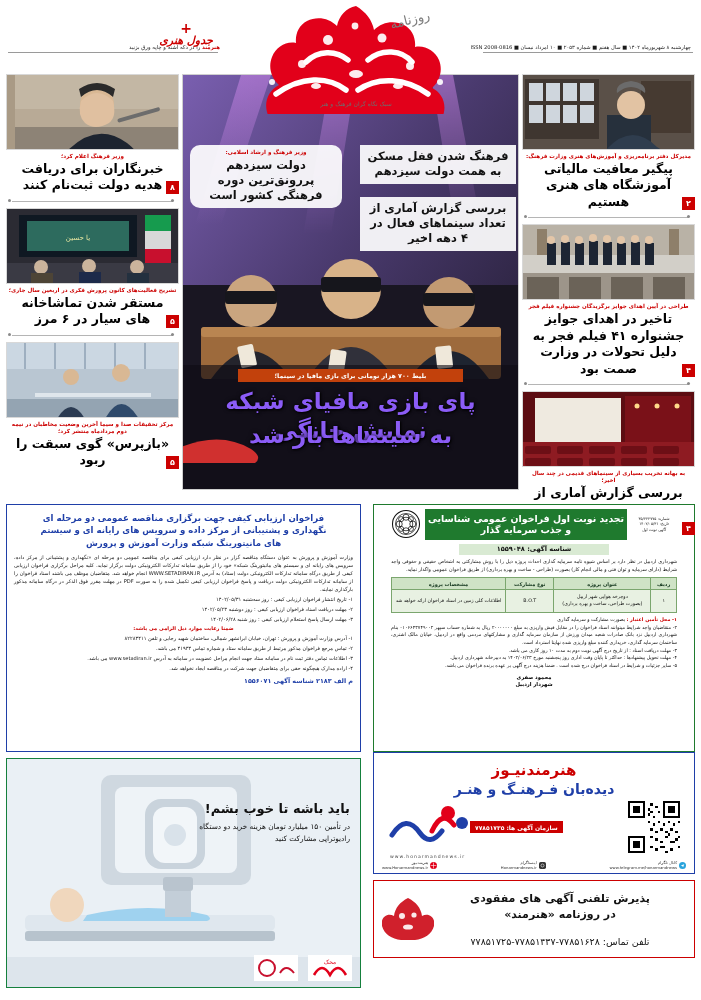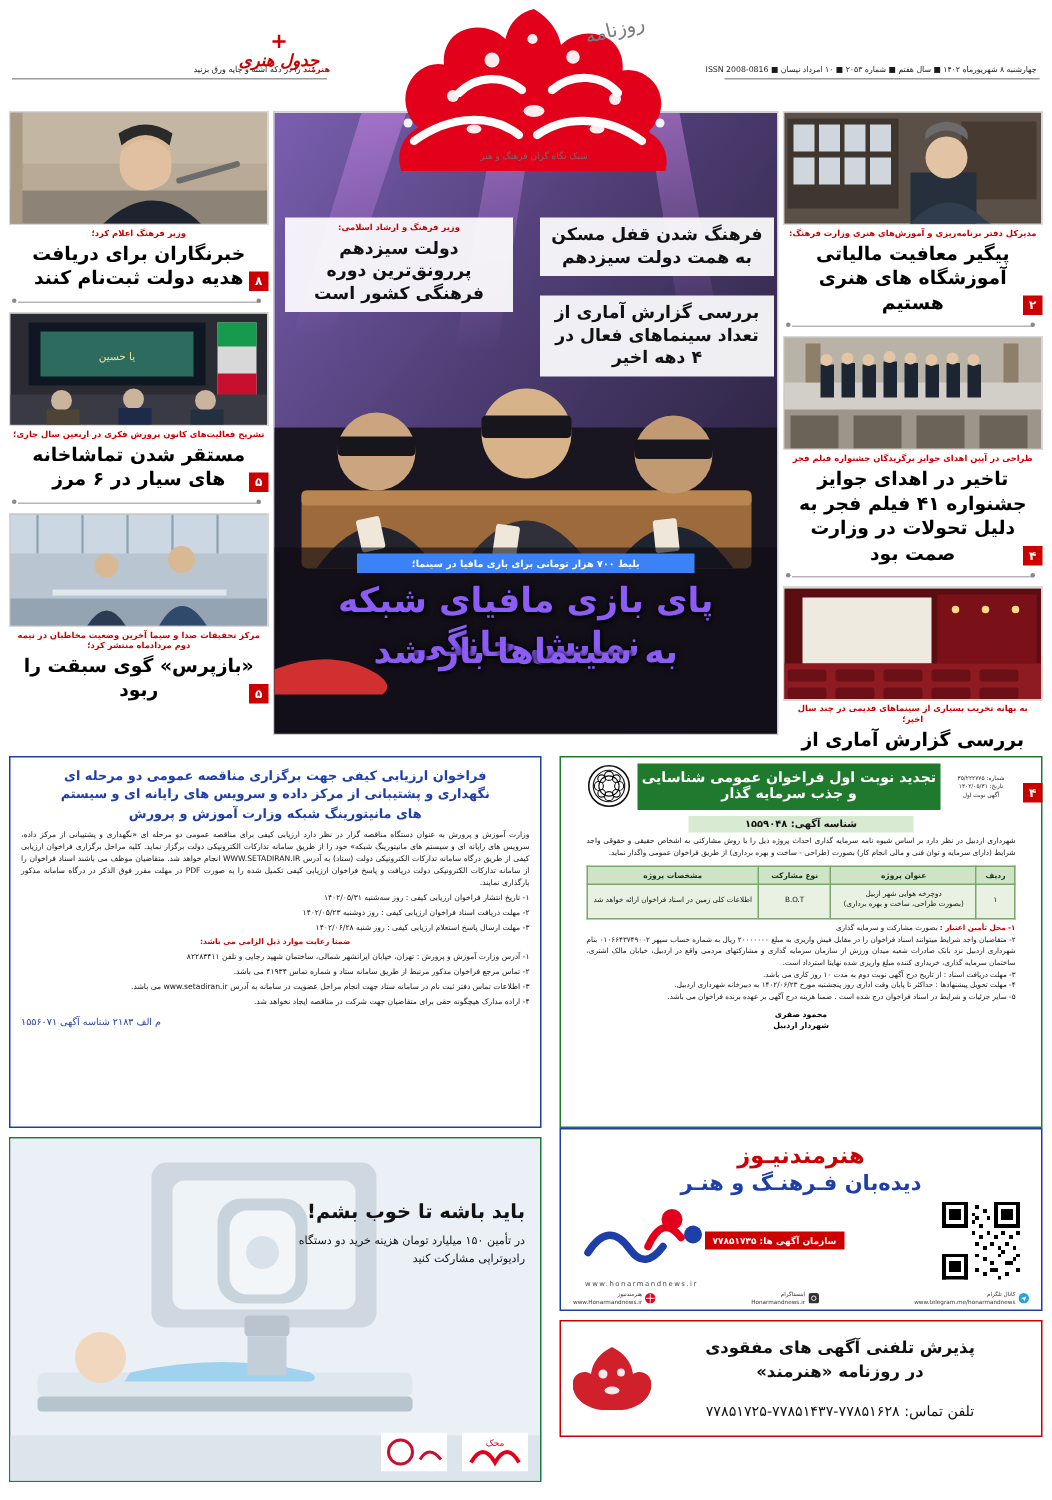--- a/index.html
+++ b/index.html
@@ -106,21 +106,21 @@
     direction: rtl; text-align: center;
   }
   .cap-band .kick {
     color:#cc0000; font-size:5.6px; font-weight:bold; line-height:1.3; margin-bottom:2px;
   }
   .cap-band .hl {
     color:#111; font-size:11.5px; font-weight:bold; line-height:1.3; letter-spacing:-0.2px;
   }
   .main-kick {
     position:absolute; left: 55px; right: 55px; top: 400px;
-    background:#3b82f6; color:#fff; font-size:6.4px; font-weight:bold;
+    background:#c2410c; color:#fff; font-size:6.4px; font-weight:bold;
     text-align:center; padding:2.5px 4px; direction: rtl;
   }
   .main-hl {
     position:absolute; left: 4px; right: 4px; top: 414px;
     color:#8b5cf6; font-size:23px; font-weight:bold; text-align:center; direction: rtl;
     line-height:1.28; text-shadow: 0 0 4px rgba(0,0,0,.95), 1px 1px 2px rgba(0,0,0,.9);
     letter-spacing:-0.5px;
   }
 
   
@@ -136,21 +136,21 @@
   }
   .tender-left h2 {
     color:#1f3fa8; font-size:8.6px; font-weight:bold; text-align:center;
     line-height:1.45; margin: 2px 18px 5px;
   }
   .tender-left p, .tender-left li {
     font-size:5.1px; color:#111; line-height:1.55; text-align:justify; margin-bottom:2px;
   }
   .tender-left .rd  { color:#cc0000; font-weight:bold; }
   .tender-left .footline {
-    color:#1f3fa8; font-size:6.4px; font-weight:normal; text-align:left; margin-top:4px;
+    color:#1f3fa8; font-size:6.4px; font-weight:bold; text-align:right; margin-top:4px;
   }
 
   
   .tender-right {
     right: 0; top: 4px; width: 322px; height: 248px;
     border: 1.6px solid #1f7a2e; padding: 4px 17px; direction: rtl;
   }
   .tr-top { display:flex; align-items:center; gap:4px; }
   .tr-logo { width:30px; height:30px; flex:0 0 30px; }
   .tr-title {
@@ -493,21 +493,21 @@
         <rect x="56" y="272" width="16" height="22" rx="2" transform="rotate(-12 56 272)"></rect>
         <rect x="150" y="274" width="16" height="22" rx="2" transform="rotate(8 150 274)"></rect>
         <rect x="254" y="272" width="16" height="22" rx="2" transform="rotate(-6 254 272)"></rect>
       </g>
 
       <rect x="0" y="290" width="337" height="126" fill="#0e0c14" opacity=".62"></rect>
 
       <path d="M0 372 q40-16 70 2 q12 8 4 14 l-74 0 z" fill="#d0302f"></path>
     </svg>
 
-    <div class="cap-band" style="top:70px; right:176px; width:152px;">
+    <div class="cap-band" style="top:70px; right:176px; width:152px;border-radius:10px;">
       <div class="kick">وزیر فرهنگ و ارشاد اسلامی:</div>
       <div class="hl">دولت سیزدهم پررونق‌ترین دوره فرهنگی کشور است</div>
     </div>
 
     <div class="cap-band" style="top:70px; left:4px; width:156px;">
       <div class="hl">فرهنگ شدن قفل مسکن به همت دولت سیزدهم</div>
     </div>
 
     <div class="cap-band" style="top:122px; left:4px; width:156px;">
       <div class="hl">بررسی گزارش آماری از تعداد سینماهای فعال در ۴ دهه اخیر</div>

